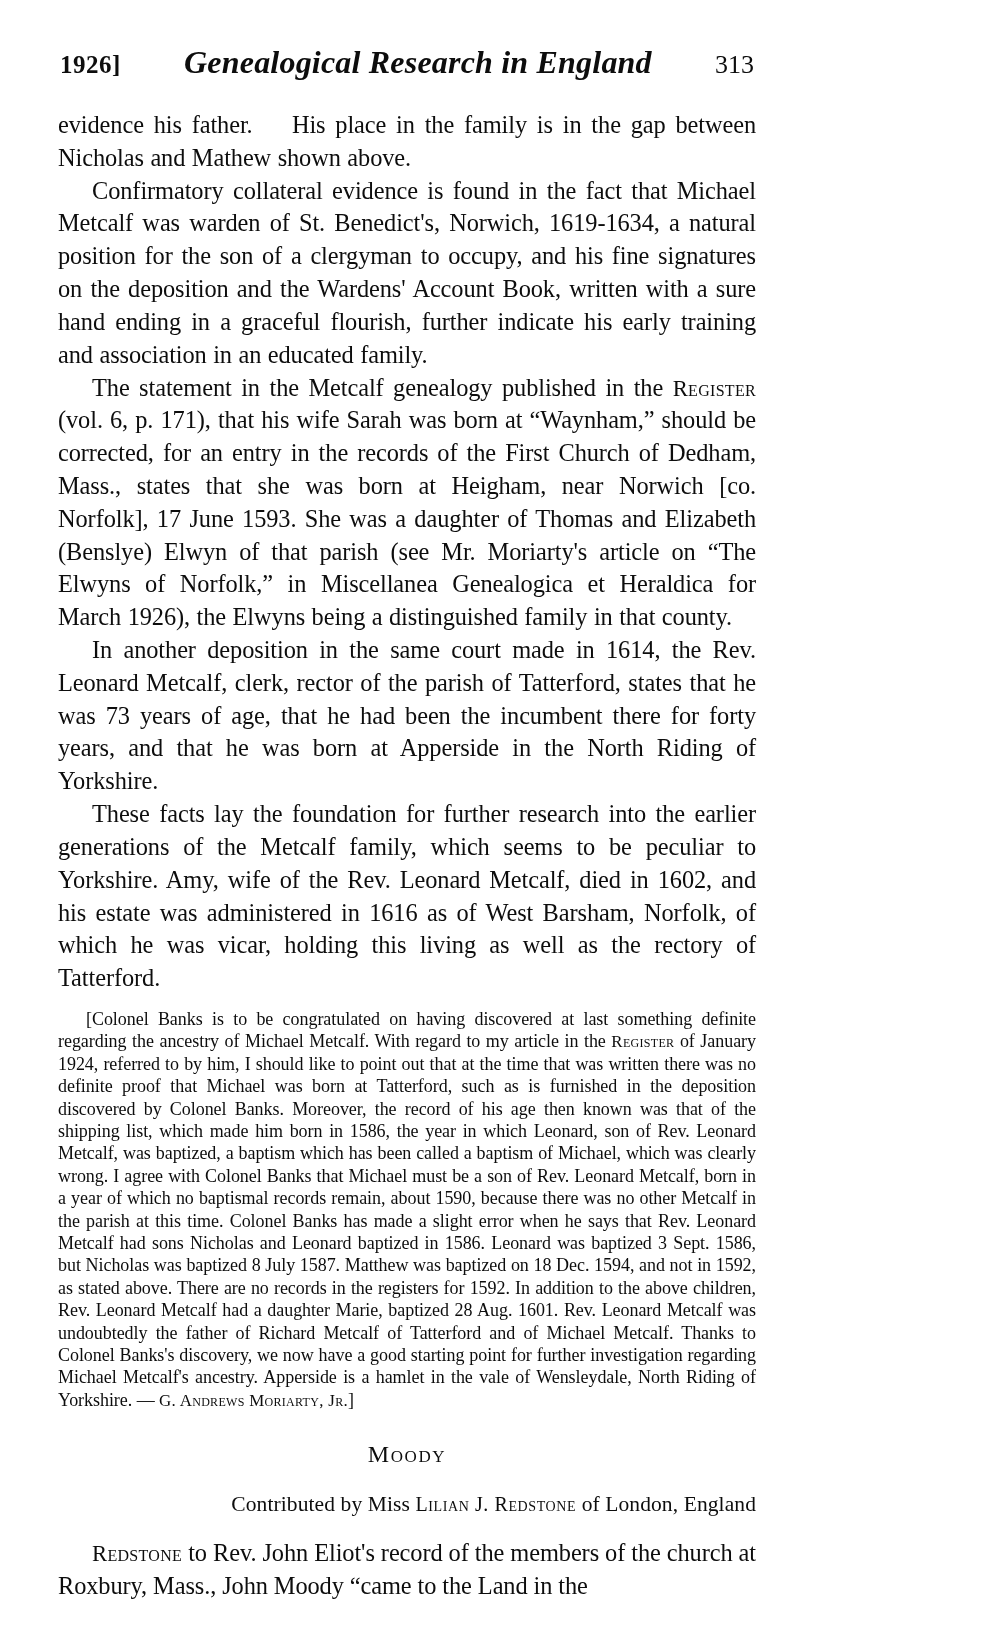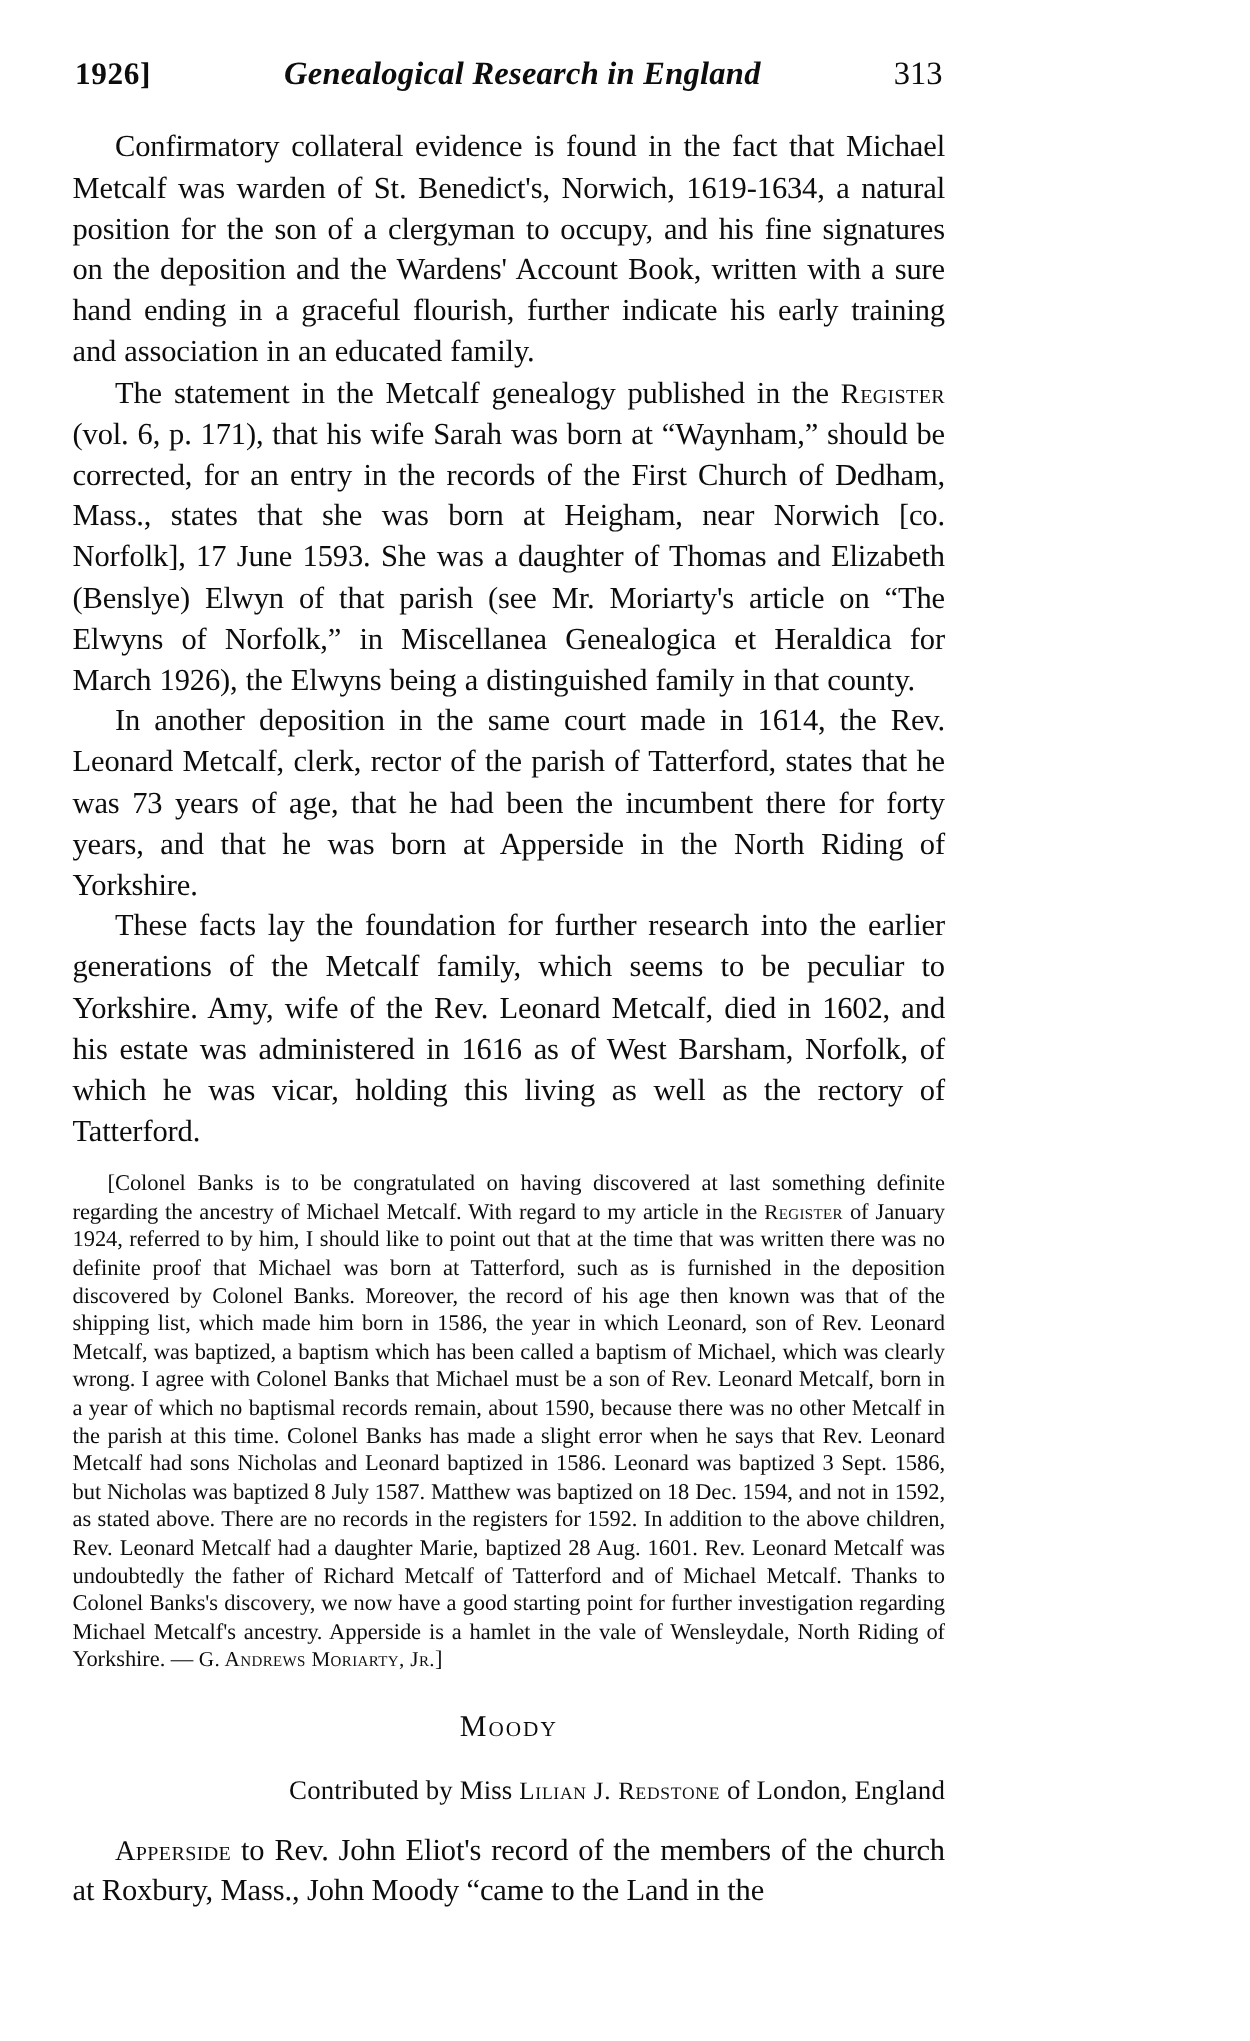--- a/index.html
+++ b/index.html
@@ -34,21 +34,21 @@
   .rh-year {
     font-family: "Liberation Serif", serif;
     font-weight: bold;
     font-size: 25px;
     letter-spacing: 0.5px;
   }
   .rh-title {
     font-family: "Liberation Serif", serif;
     font-style: italic;
     font-weight: bold;
-    font-size: 26px;
+    font-size: 32px;
     letter-spacing: 0.2px;
     white-space: nowrap;
   }
   .rh-page {
     font-family: "Liberation Serif", serif;
     font-weight: normal;
     font-size: 26px;
   }
 
   
@@ -115,33 +115,34 @@
 <div class="page">
 
   <div class="running-head">
     <span class="rh-year">1926]</span>
     <span class="rh-title">Genealogical Research in England</span>
     <span class="rh-page">313</span>
   </div>
 
   <div class="body-text">
 
+    <p class="no-indent"><span>evidence his father.</span>&nbsp;&nbsp;&nbsp; <span>His place in the family is in the gap between Nicholas and Mathew shown above.</span></p>
 
     <p>Confirmatory collateral evidence is found in the fact that Michael Metcalf was warden of St. Benedict's, Norwich, 1619-1634, a natural position for the son of a clergyman to occupy, and his fine signatures on the deposition and the Wardens' Account Book, written with a sure hand ending in a graceful flourish, further indicate his early training and association in an educated family.</p>
 
     <p><span>The statement in the Metcalf genealogy published in the </span><span class="sc">Register</span><span> (vol. 6, p. 171), that his wife Sarah was born at “Waynham,” should be corrected, for an entry in the records of the First Church of Dedham, Mass., states that she was born at Heigham, near Norwich [co. Norfolk], 17 June 1593. She was a daughter of Thomas and Elizabeth (Benslye) Elwyn of that parish (see Mr. Moriarty's article on “The Elwyns of Norfolk,” in </span><span class="it">Miscellanea Genealogica et Heraldica</span><span> for March 1926), the Elwyns being a distinguished family in that county.</span></p>
 
     <p>In another deposition in the same court made in 1614, the Rev. Leonard Metcalf, clerk, rector of the parish of Tatterford, states that he was 73 years of age, that he had been the incumbent there for forty years, and that he was born at Apperside in the North Riding of Yorkshire.</p>
 
     <p>These facts lay the foundation for further research into the earlier generations of the Metcalf family, which seems to be peculiar to Yorkshire. Amy, wife of the Rev. Leonard Metcalf, died in 1602, and his estate was administered in 1616 as of West Barsham, Norfolk, of which he was vicar, holding this living as well as the rectory of Tatterford.</p>
   </div>
 
   <div class="note"><span>[Colonel Banks is to be congratulated on having discovered at last something definite regarding the ancestry of Michael Metcalf. With regard to my article in the </span><span class="sc">Register</span><span> of January 1924, referred to by him, I should like to point out that at the time that was written there was no definite proof that Michael was born at Tatterford, such as is furnished in the deposition discovered by Colonel Banks. Moreover, the record of his age then known was that of the shipping list, which made him born in 1586, the year in which Leonard, son of Rev. Leonard Metcalf, was baptized, a baptism which has been called a baptism of Michael, which was clearly wrong. I agree with Colonel Banks that Michael must be a son of Rev. Leonard Metcalf, born in a year of which no baptismal records remain, about 1590, because there was no other Metcalf in the parish at this time. Colonel Banks has made a slight error when he says that Rev. Leonard Metcalf had sons Nicholas and Leonard baptized in 1586. Leonard was baptized 3 Sept. 1586, but Nicholas was baptized 8 July 1587. Matthew was baptized on 18 Dec. 1594, and not in 1592, as stated above. There are no records in the registers for 1592. In addition to the above children, Rev. Leonard Metcalf had a daughter Marie, baptized 28 Aug. 1601. Rev. Leonard Metcalf was undoubtedly the father of Richard Metcalf of Tatterford and of Michael Metcalf. Thanks to Colonel Banks's discovery, we now have a good starting point for further investigation regarding Michael Metcalf's ancestry. Apperside is a hamlet in the vale of Wensleydale, North Riding of Yorkshire. — </span><span class="sc">G. Andrews Moriarty, Jr.</span><span>]</span></div>
 
   <div class="section-head">Moody</div>
 
   <div class="contributed"><span>Contributed by Miss </span><span class="sc">Lilian J. Redstone</span><span> of London, England</span></div>
 
   <div class="closing">
-    <p><span class="sc">Apperside</span><span> to Rev. John Eliot's record of the members of the church at Roxbury, Mass., John Moody “came to the Land in the</span></p>
+    <p><span class="sc">Redstone</span><span> to Rev. John Eliot's record of the members of the church at Roxbury, Mass., John Moody “came to the Land in the</span></p>
   </div>
 
 </div>
 
 </body></html>

